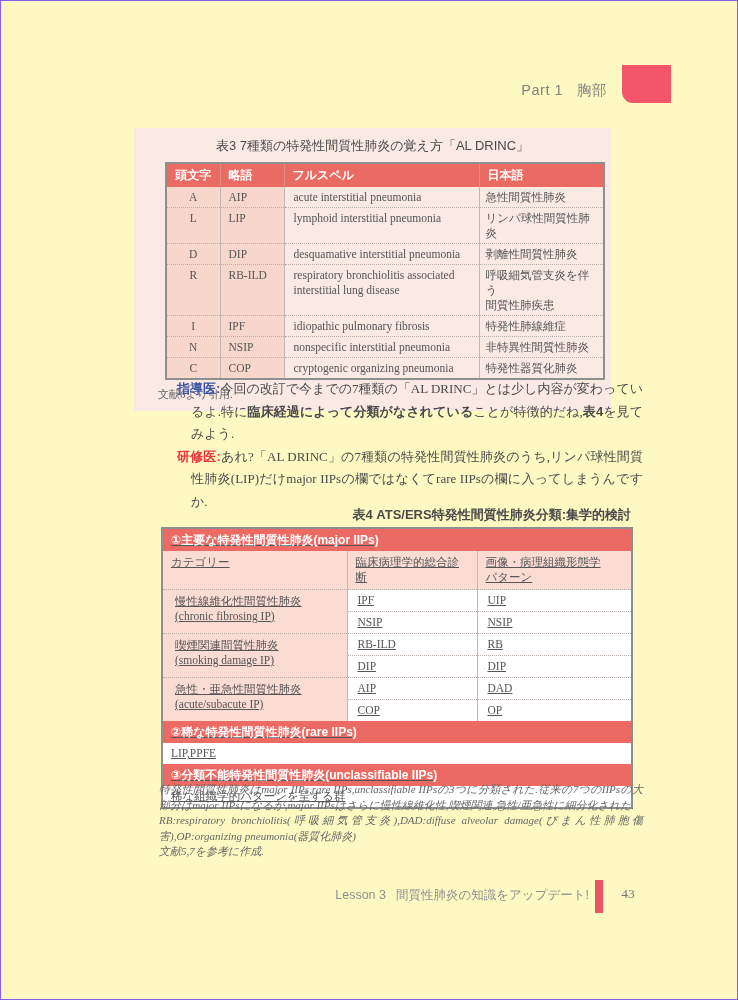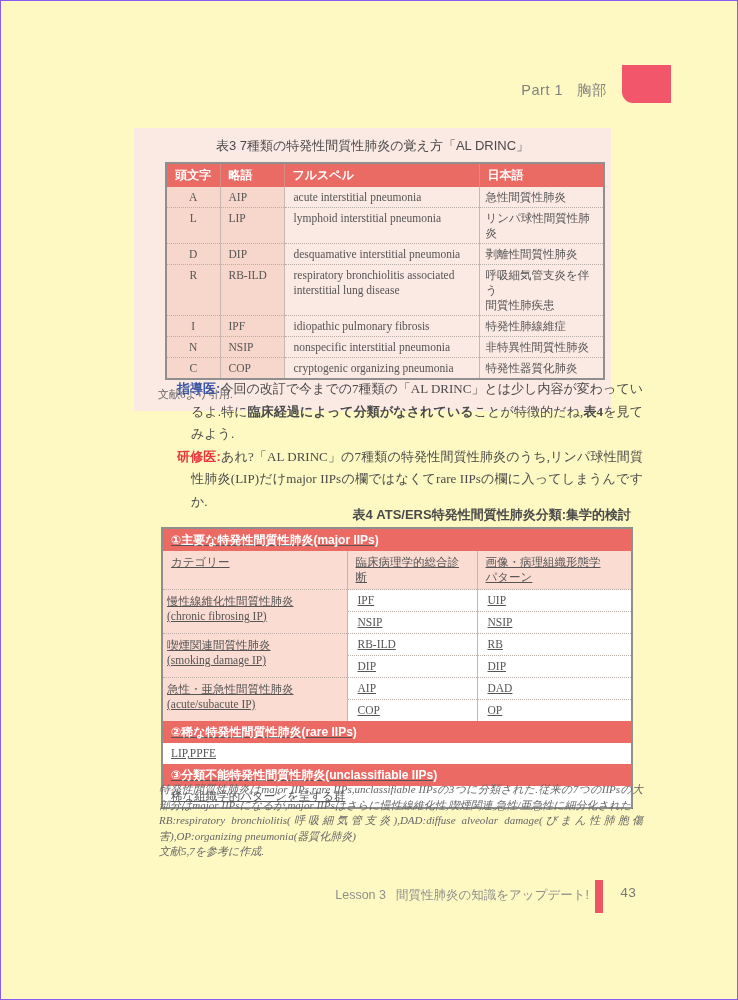--- a/index.html
+++ b/index.html
@@ -56,21 +56,21 @@
 
   
   .dialogue { position:absolute; left:176px; top:377px; width:466px; }
   .utterance {
     margin:0; text-align:justify; font-size:13px; line-height:22.5px;
     color:#4a4a4a; padding-left:14px; text-indent:-14px;
   }
   .speaker { font-weight:bold; font-family:"Liberation Sans","DejaVu Sans",sans-serif; }
   .speaker.mentor { color:#3b55a5; }
   .speaker.resident { color:#e8383d; }
-  .seg-b { font-weight:bold; font-family:Liberation Serif, serif; }
+  .seg-b { font-weight:bold; font-family:Liberation Sans, sans-serif; }
 
   
   .t4-title {
     position:absolute; left:160px; top:505px; width:470px; text-align:right;
     font-family:"Liberation Sans","DejaVu Sans",sans-serif;
     font-weight:bold; font-size:13px; color:#4a4a4a;
   }
   table.t4 {
     position:absolute; left:160px; top:526px; width:470px;
     border-collapse:collapse; border:2px solid #8f8f8f; table-layout:fixed;
@@ -81,21 +81,21 @@
     background:#ec6a64; color:#ffffff;
     font-family:"Liberation Sans","DejaVu Sans",sans-serif;
     font-weight:bold; font-size:12px; padding:3.5px 8px;
   }
   table.t4 td.colhead {
     background:#fadcd3; padding:4px 8px; white-space:pre-line;
     border-left:1px solid #c4b7b1;
   }
   table.t4 td.colhead:first-child { border-left:none; }
   table.t4 td.cat {
-    background:#fadcd3; padding:4px 4px; white-space:pre-line;
+    background:#fadcd3; padding:4px 12px; white-space:pre-line;
     border-top:1px dotted #b9ada7;
   }
   table.t4 td.val {
     background:#ffffff; padding:3px 10px;
     border-left:1px solid #c4b7b1; border-top:1px dotted #b9ada7;
   }
   table.t4 td.wide { background:#ffffff; padding:3px 8px; }
 
   
   .t4-footnote {
@@ -111,21 +111,21 @@
     font-family:"Liberation Sans","DejaVu Sans",sans-serif;
     font-size:12.5px; color:#8f8f8f;
   }
   .footer-text .lesson-label { margin-right:10px; }
   .footer-bar {
     position:absolute; left:594px; top:879px; width:8px; height:33px;
     background:#ed5565;
   }
   .page-number {
     position:absolute; left:612px; top:885px; width:30px; text-align:center;
-    font-family:Liberation Mono, monospace;
+    font-family:Liberation Serif, serif;
     font-size:13.5px; color:#777;
   }
 </style>
 </head>
 <body>
 
 <div class="page">
 
   <div class="running-head">
     <span class="part">Part 1</span><span>胸部</span>

